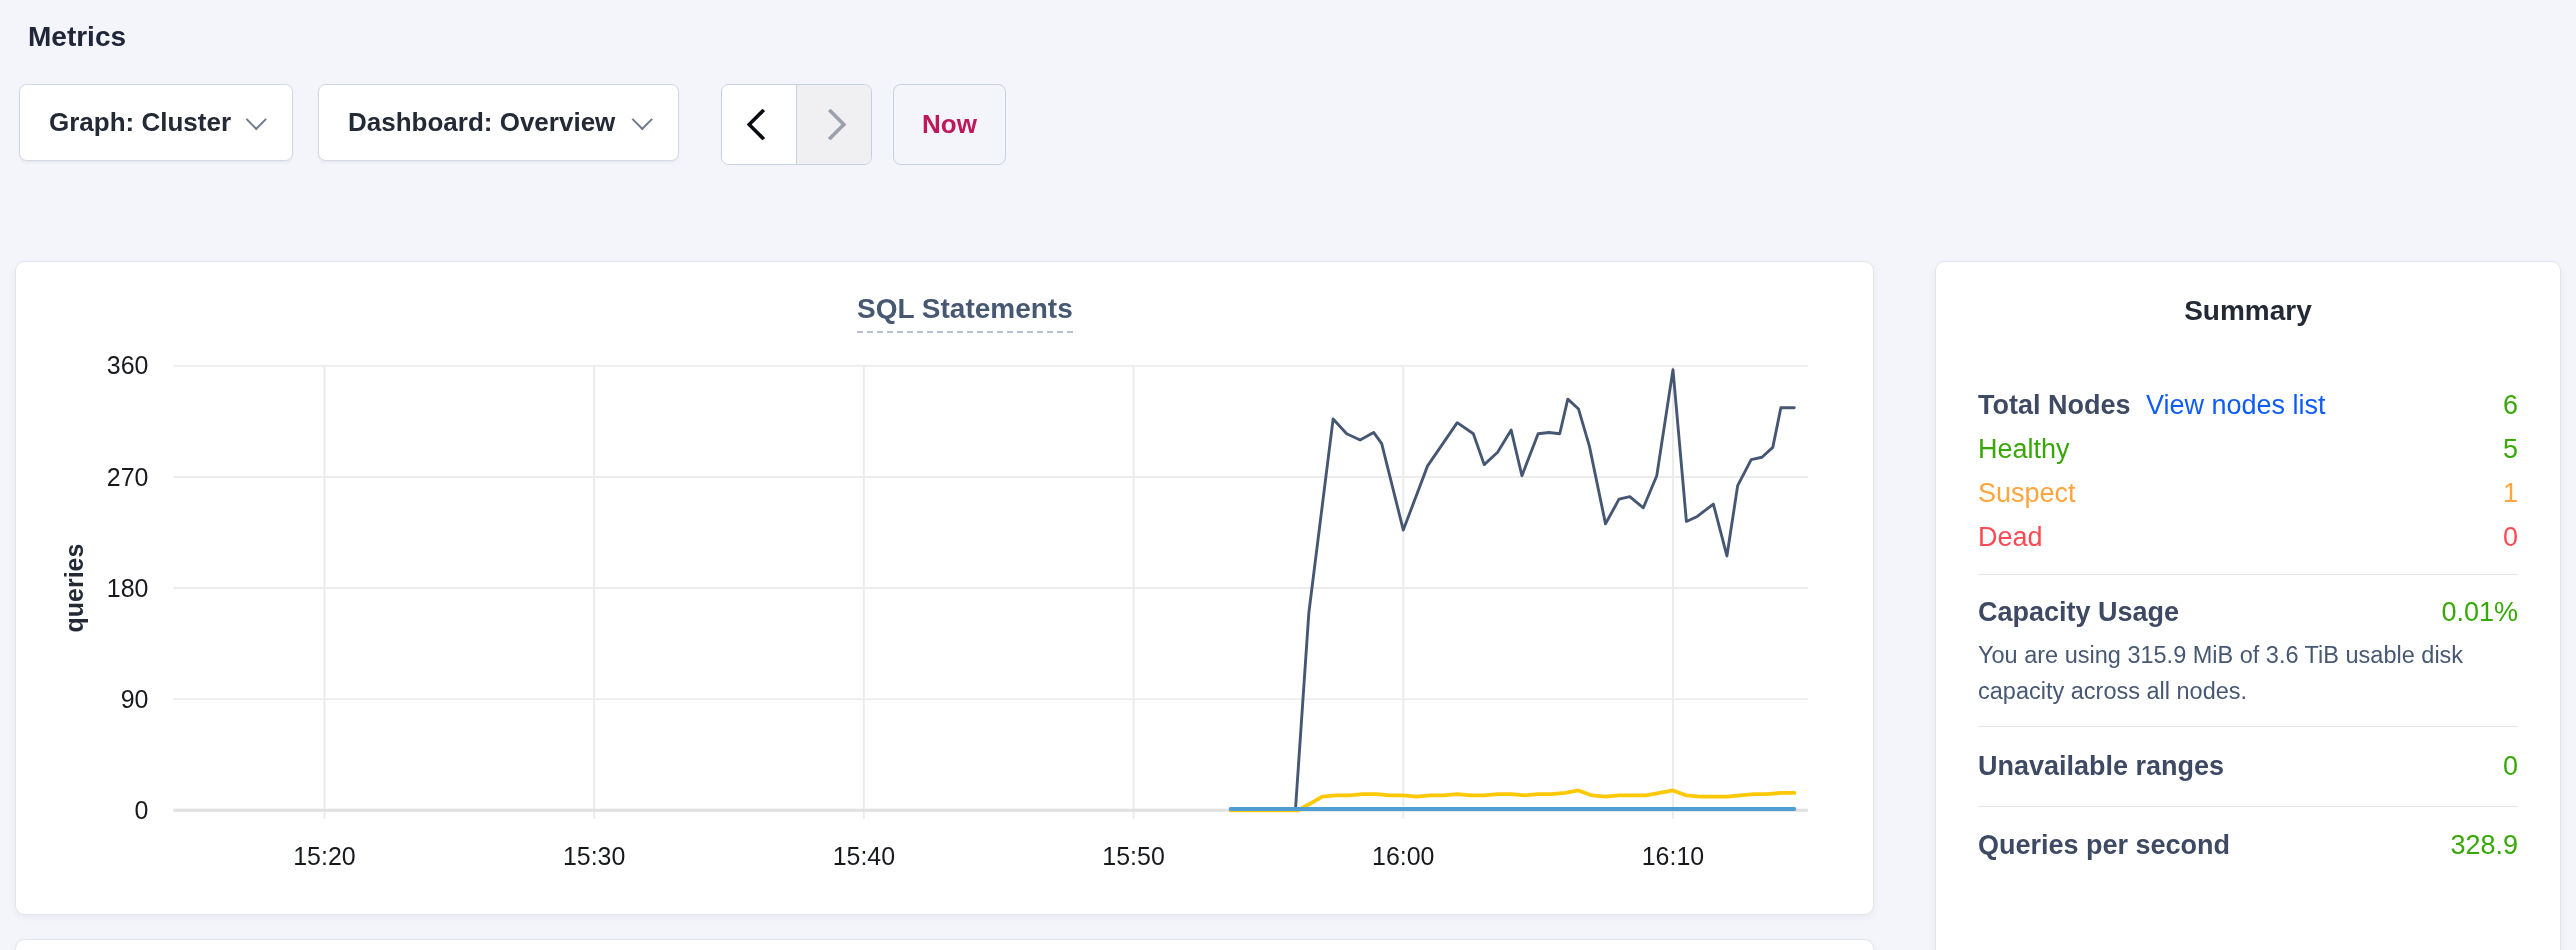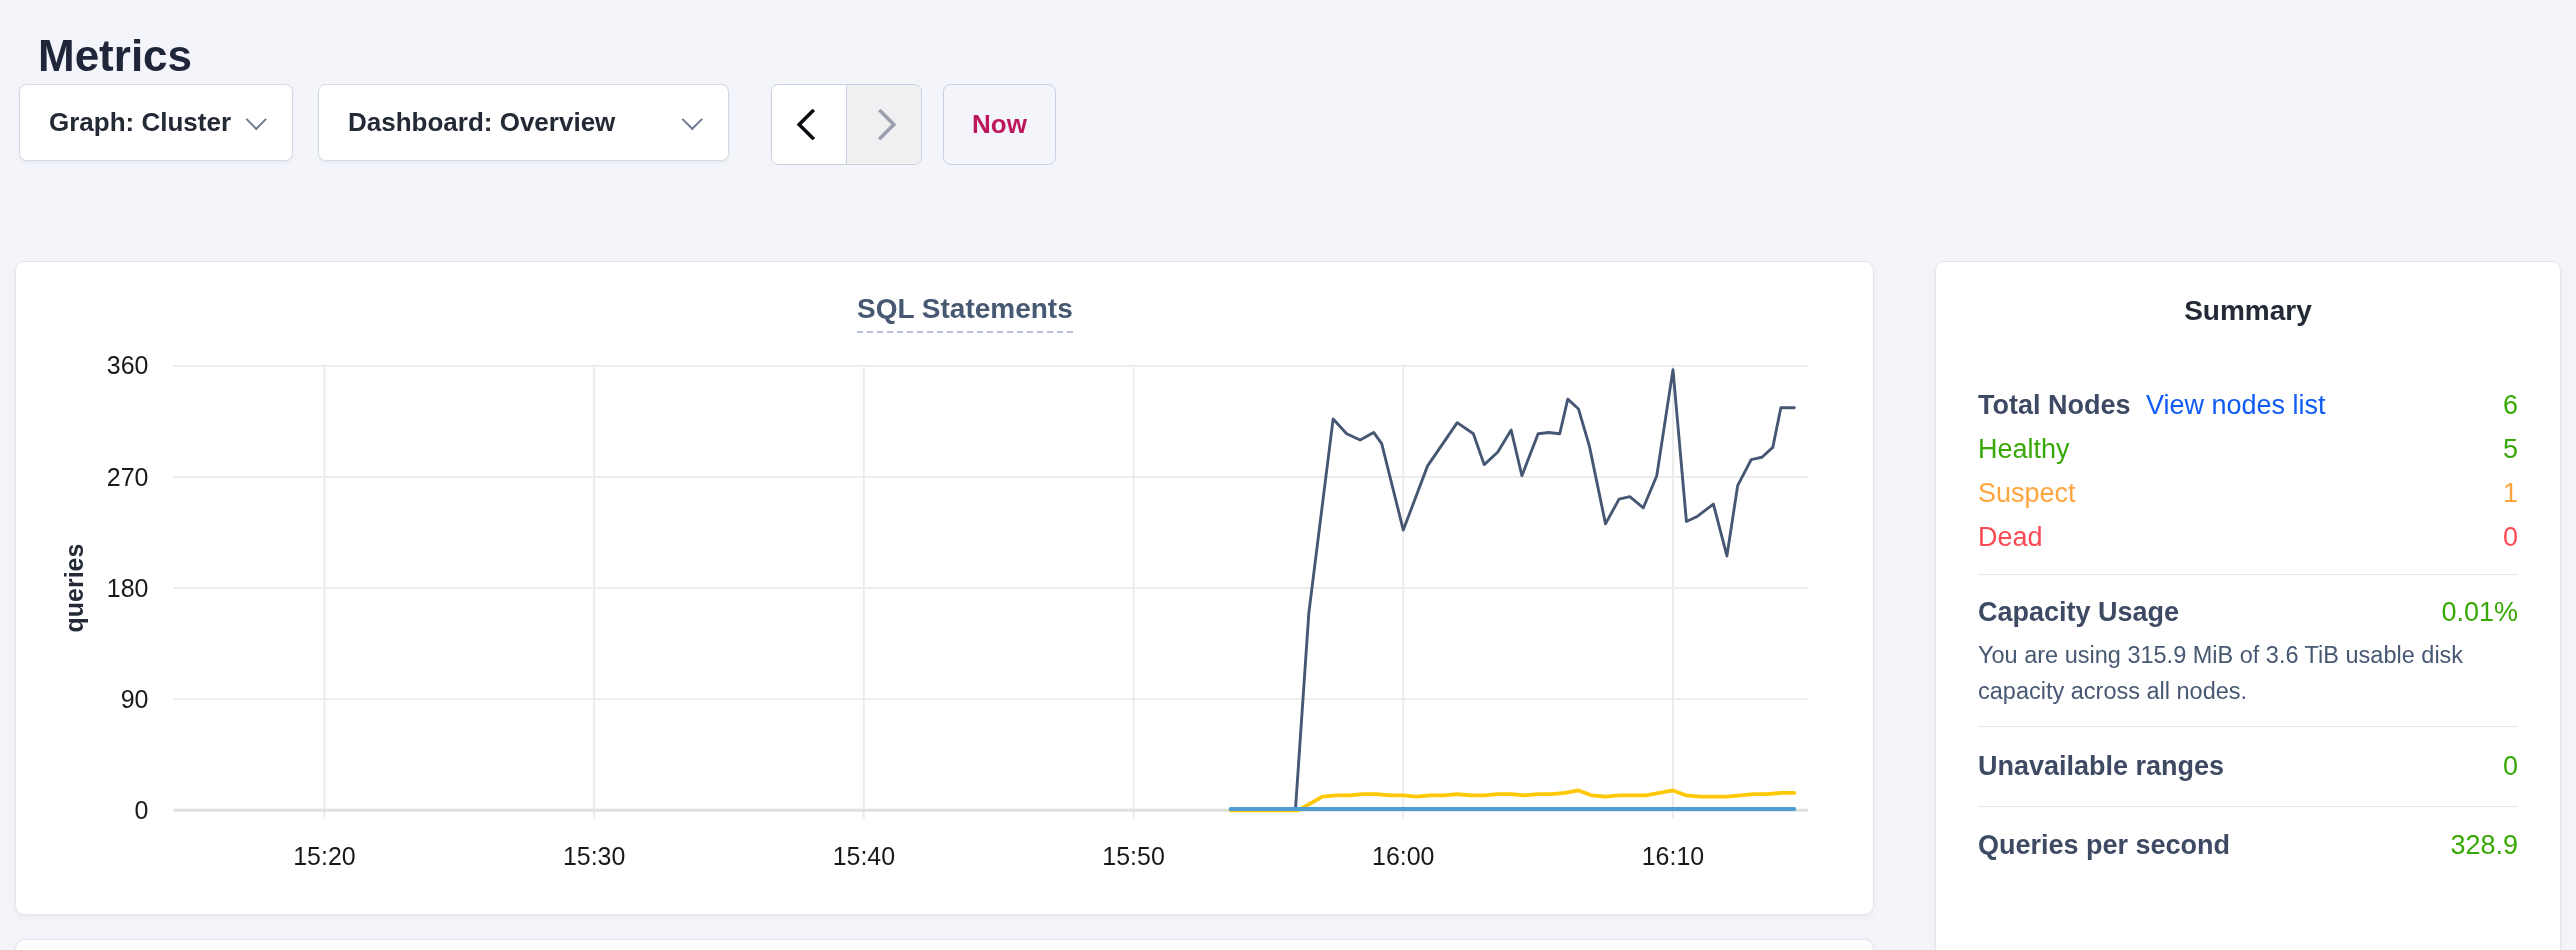--- a/index.html
+++ b/index.html
@@ -1,26 +1,26 @@
 <!DOCTYPE html>
 <html><head>
 <meta charset="utf-8">
 <style>
   html,body{margin:0;padding:0;}
   body{font-family:"Liberation Sans",sans-serif;background:#f4f5fa;color:#242a35;}
   .screen{position:relative;width:2576px;height:950px;overflow:hidden;background:#f4f5fa;}
 
-  .page-title{position:absolute;left:38px;top:1.9px;font-size:44px;font-weight:700;color:#20263a;}
+  .page-title{position:absolute;left:28px;top:1.9px;font-size:28px;font-weight:700;color:#20263a;}
 
   .toolbar{position:absolute;left:19px;top:84px;display:flex;align-items:stretch;}
   .selector{height:77px;background:#fff;border:1.9px solid #d3d8e7;border-radius:7.7px;
     display:flex;align-items:center;padding:0 29px;font-size:26px;font-weight:700;color:#242a35;
     box-shadow:0 1.9px 2.9px rgba(60,70,100,.06);box-sizing:border-box;cursor:pointer;}
   .sel-graph{width:274px;margin-right:25px;}
-  .sel-dash{width:411px;margin-right:42px;}
+  .sel-dash{width:361px;margin-right:42px;}
   .sel-time{width:812px;padding:0 23px 0 13.4px;margin-right:29px;}
   .chev{display:inline-block;width:12.5px;height:12.5px;border-right:2.9px solid #6f7a90;border-bottom:2.9px solid #6f7a90;
     transform:rotate(45deg);margin-left:auto;margin-top:-5.8px;}
   .badge{background:#dde1ee;color:#3d4a66;border-radius:6.7px;font-size:23px;font-weight:700;
     padding:9.6px 12.5px;margin-right:27px;}
   .time-label{font-weight:700;color:#242a35;}
   .arrow-group{display:flex;height:81px;border:1.9px solid #c9cfe2;border-radius:7.7px;overflow:hidden;
     box-sizing:border-box;margin-right:21px;}
   .arrow-btn{width:74px;display:flex;align-items:center;justify-content:center;cursor:pointer;}
   .arrow-btn.prev{background:#fff;}

